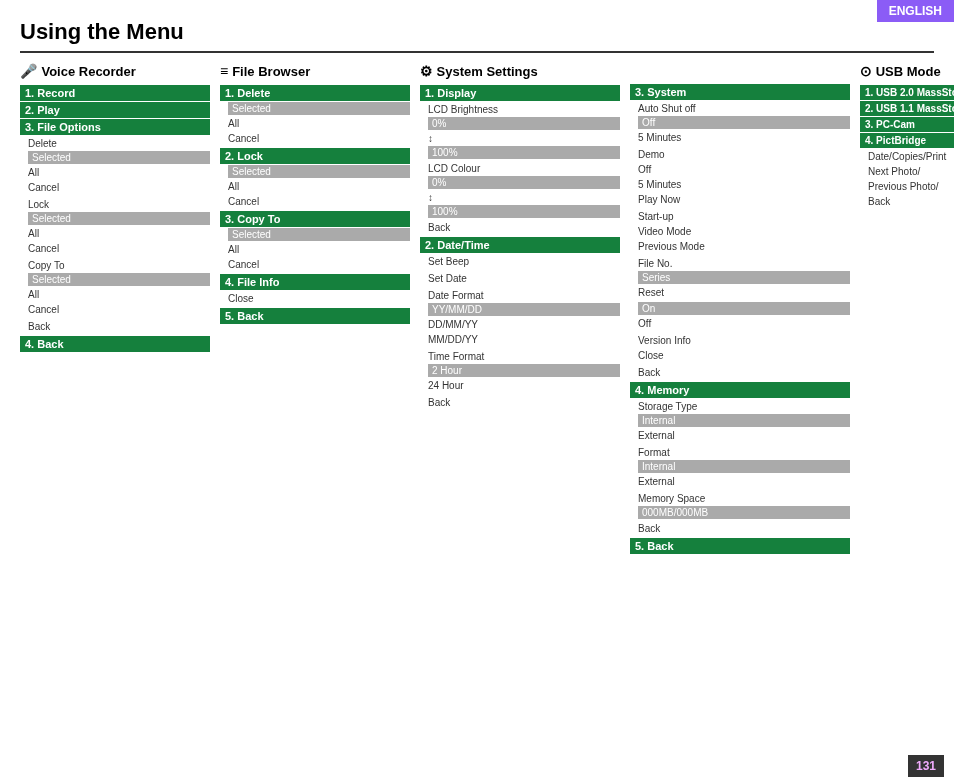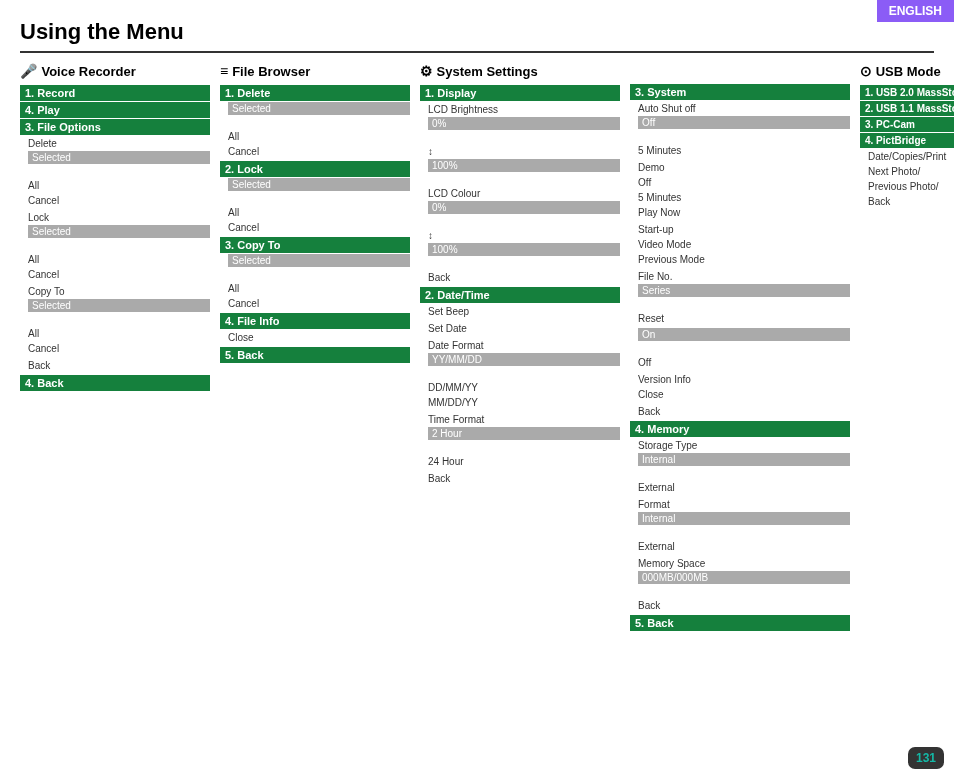--- a/index.html
+++ b/index.html
@@ -21,28 +21,27 @@
       background: #8b5cf6;
       color: #fff;
       font-weight: bold;
       font-size: 12px;
       padding: 4px 12px;
     }
 
     
     .page-number {
       position: absolute;
-      bottom: 10px;
+      bottom: 2px;
       right: 10px;
       background: #333;
-      color: #14b8a6;
+      color: #f0abfc;
       font-weight: bold;
       font-size: 12px;
       padding: 4px 8px;
-      border-radius: 7px;
     }
 
     
     .page-title {
       font-size: 22px;
       font-weight: bold;
       margin-top: 19px;
       margin-bottom: 4px;
       border-bottom: 2px solid #333;
       padding-bottom: 6px;
@@ -89,21 +88,21 @@
       padding-left: 8px;
       margin-bottom: 2px;
     }
 
     .sub-selected {
       background: #aaa;
       color: #fff;
       padding: 1px 4px;
       font-size: 10px;
       display: block;
-      margin-bottom: 14px;
+      margin-bottom: 1px;
     }
 
     .sub-plain {
       font-size: 10px;
       color: #333;
       display: block;
       line-height: 1.5;
     }
 
     
@@ -123,21 +122,21 @@
 
 <div class="menu-grid">
 
   <div class="col">
     <div class="section-header">
       <span class="section-icon">🎤</span>
       <span>Voice Recorder</span>
     </div>
 
     <div class="menu-item-header dark">1. Record</div>
-    <div class="menu-item-header dark">4. Play</div>
+    <div class="menu-item-header dark">2. Play</div>
     <div class="menu-item-header dark">3. File Options</div>
 
     <div class="menu-sub-group">
       <span class="sub-plain">Delete</span>
       <span class="sub-selected">Selected</span>
       <span class="sub-plain">All</span>
       <span class="sub-plain">Cancel</span>
     </div>
 
     <div class="menu-sub-group">

